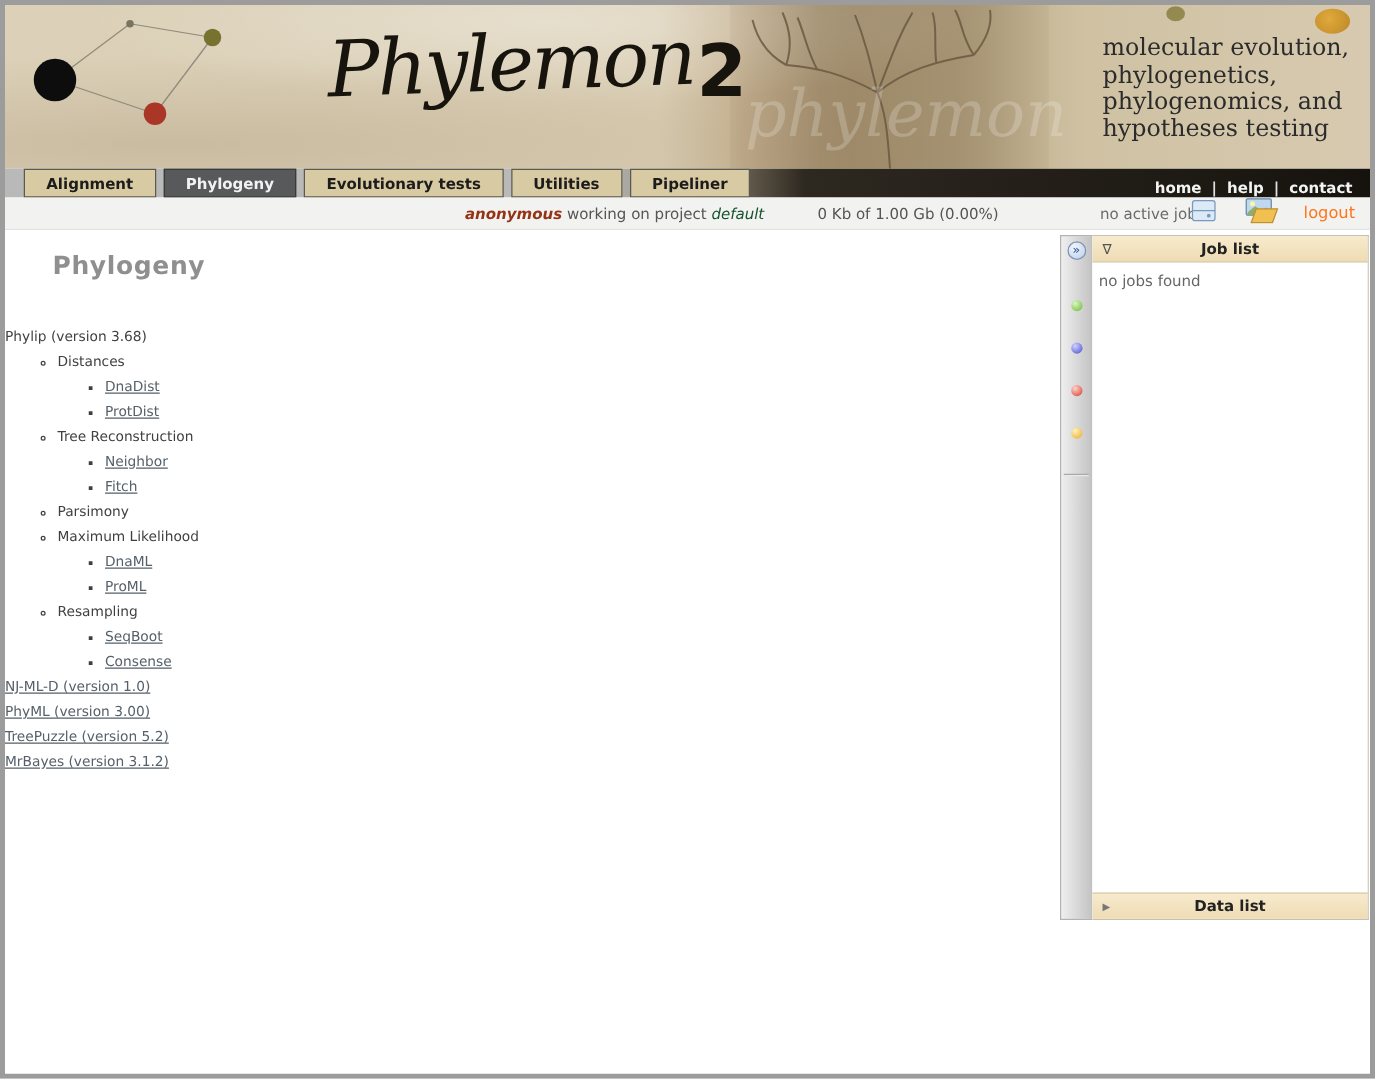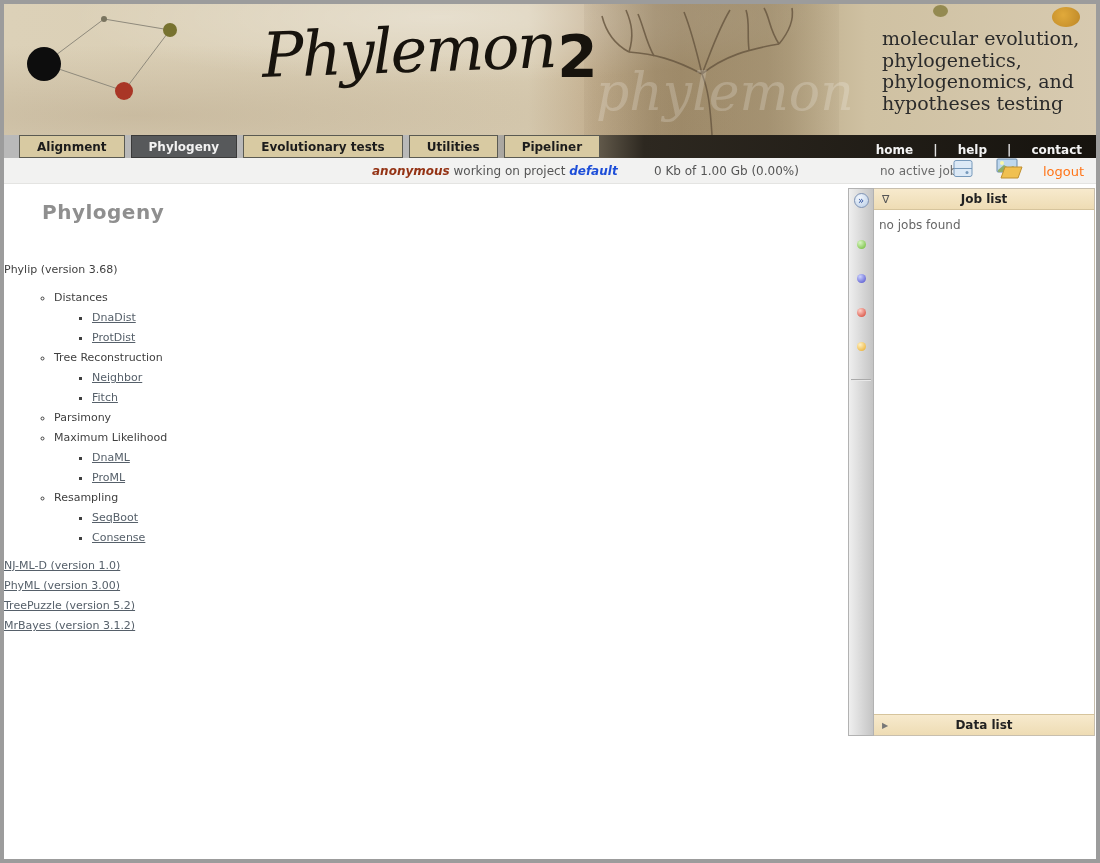--- a/index.html
+++ b/index.html
@@ -54,42 +54,42 @@
   }
   .tab {
     margin-left:6px; padding:3px 17px; font-size:12px; font-weight:bold; color:#1c1c1c;
     background:#d8caa2; border:1px solid #5a5a52; cursor:pointer; white-space:nowrap;
     display:flex; align-items:center;
   }
   .tab:first-child { margin-left:4px; }
   .tab.active { background:#57595b; color:#f2f2f2; border-color:#3a3a3a; }
   .navlinks {
     position:absolute; right:14px; top:0; height:30px; display:flex; align-items:center;
-    font-size:12px; font-weight:bold; color:#f3f3f3;gap:12px;
+    font-size:12px; font-weight:bold; color:#f3f3f3;
   }
   .navlinks a { color:#f3f3f3; text-decoration:none; cursor:pointer; }
   .navlinks .sep { margin:0 8px; color:#e0e0e0; }
 
   
   .statusbar { position:relative; height:26px; background:#f2f2f1; font-size:12px; color:#555; border-bottom:1px solid #e4e4e2; }
   .sb { position:absolute; top:50%; transform:translateY(-50%); white-space:nowrap; }
   .sb-user { left:368px; }
   .sb-user .user { font-weight:bold; font-style:italic; color:#943315; }
-  .sb-user .proj { font-weight:bold; font-style:italic; color:#1d4ed8; }
+  .sb-user .proj { font-weight:normal; font-style:italic; color:#14532d; }
   .sb-quota { left:650px; }
   .sb-jobs { left:828px; color:#6a6a6a;margin-left:48px; }
   .sb-ic1 { left:948px; top:48%; }
   .sb-ic2 { left:992px; top:48%; }
   .sb-logout { right:12px; color:#ff7519; font-size:13px; text-decoration:none; cursor:pointer; }
 
   
   .main { position:relative; }
   .page-title { margin:16px 0 0 38px; font-size:20px; font-weight:bold; color:#8f8f8f; letter-spacing:.5px; }
   ul.lvl1 { margin:36px 0 0 0; list-style-type:disc; }
-  ul.lvl2 { margin:8px; padding-left:42px; list-style-type:circle; }
+  ul.lvl2 { margin:0; padding-left:42px; list-style-type:circle; }
   ul.lvl3 { margin:0; padding-left:38px; list-style-type:square; }
   .main li { font-size:11px; line-height:20px; color:#3f3f3f; }
   .main a { color:#56606a; text-decoration:underline; cursor:pointer; }
 
   
   .sidebar { position:absolute; top:184px; right:1px; width:247px; height:548px; display:flex; }
   .strip {
     width:26px; background:linear-gradient(90deg,#efefef,#c4c4c4);
     border:1px solid #b2b2b2; display:flex; flex-direction:column; align-items:center;
   }

